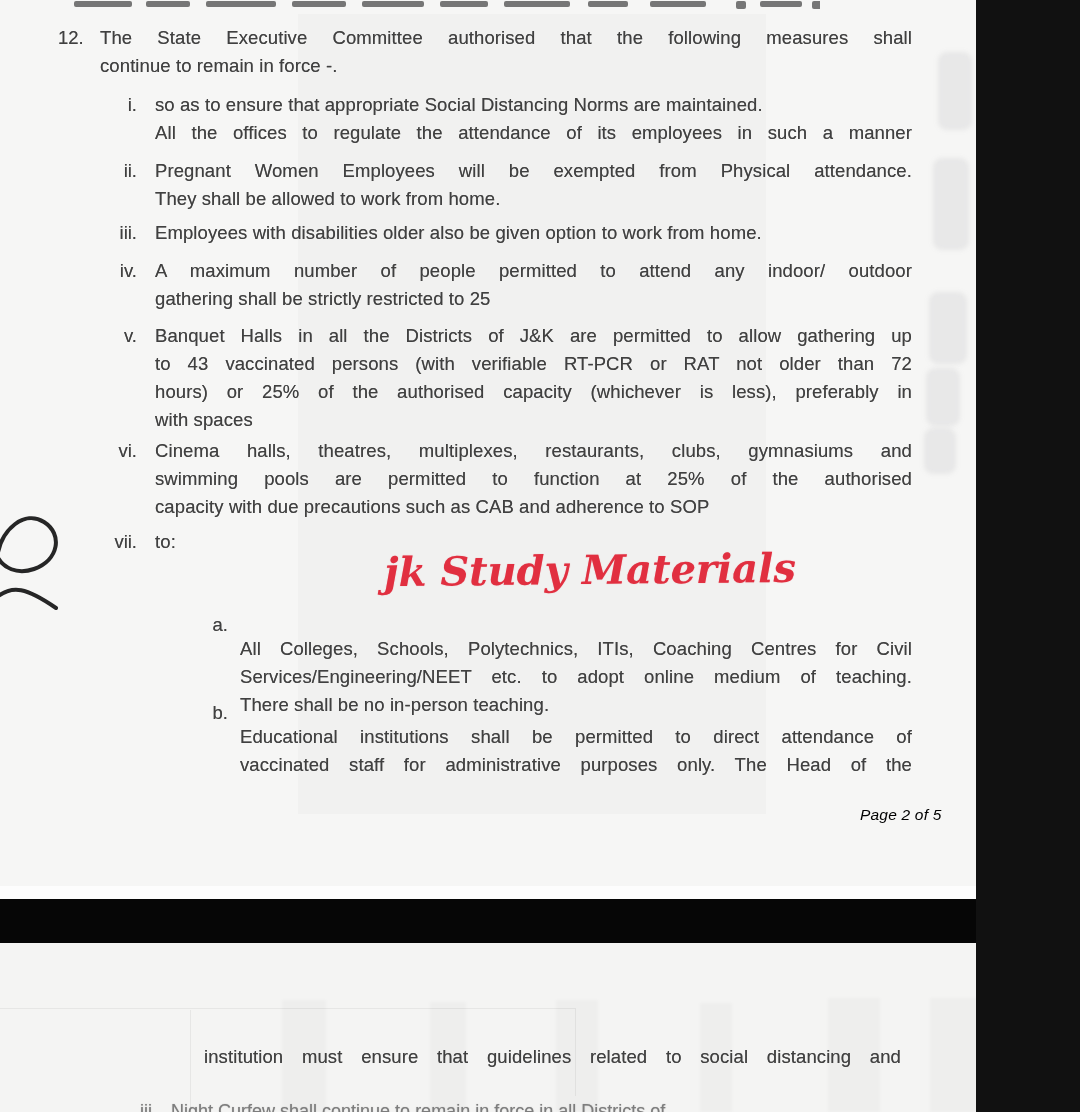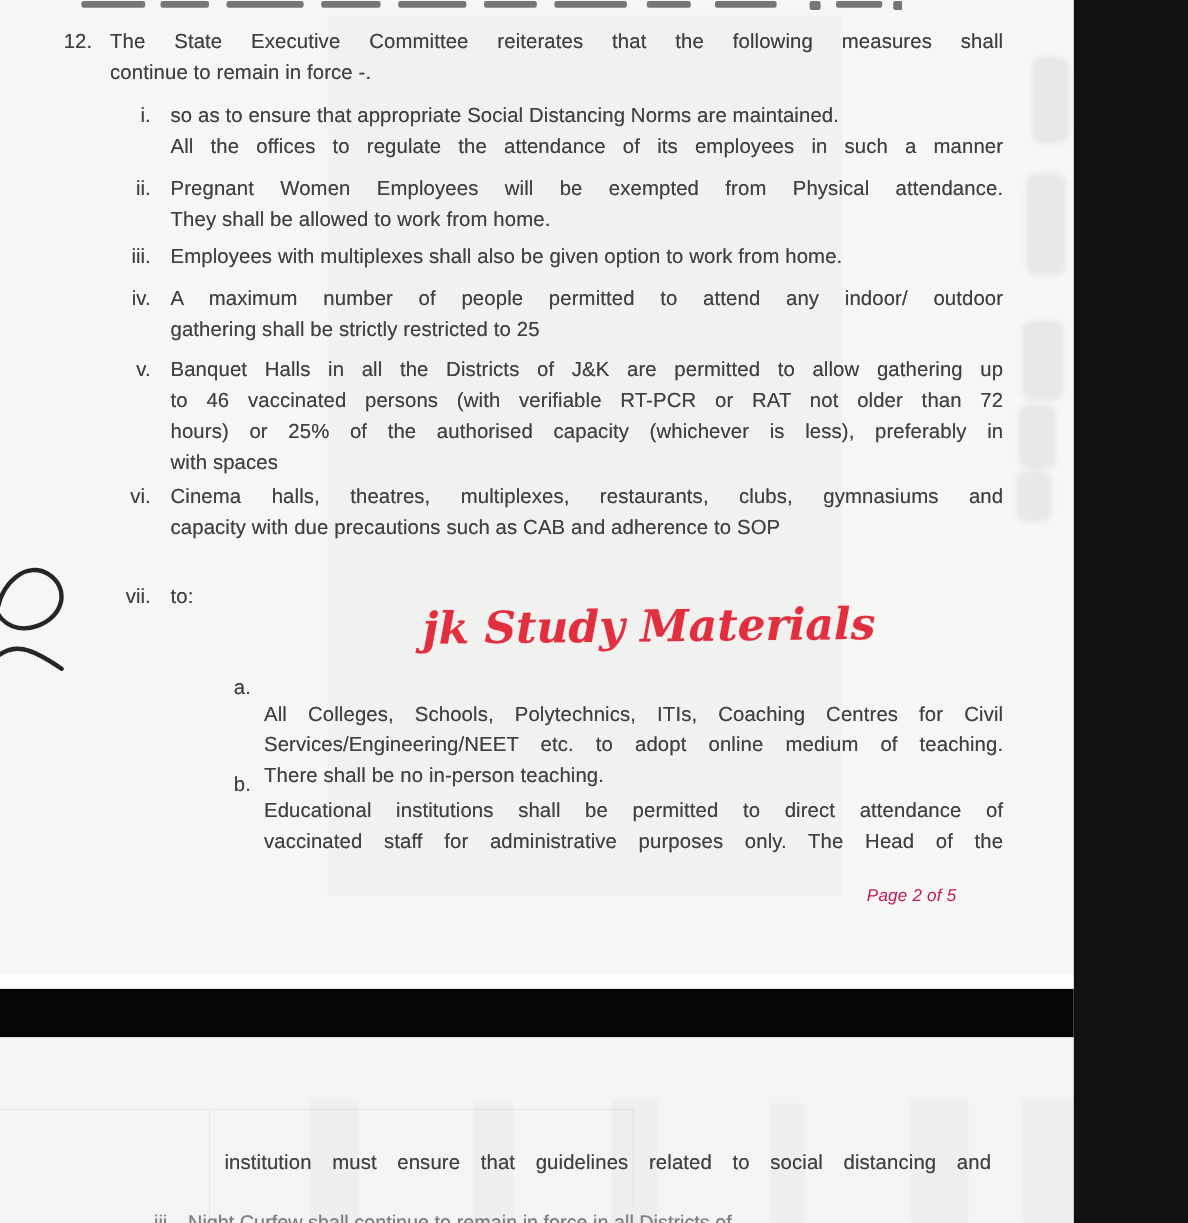--- a/index.html
+++ b/index.html
@@ -30,22 +30,22 @@
   .tblock.roman{left:155px;width:757px;}
   .tblock.letter{left:240px;width:672px;margin-top:24px;}
   .tblock.para2{left:204px;width:697px;}
   .tline{text-align:justify;text-align-last:justify;}
   .tline.last{text-align-last:left;}
 
   .watermark{position:absolute;left:378px;top:544px;width:424px;text-align:center;
     font-family:"DejaVu Serif",serif;font-style:italic;font-weight:700;
     font-size:40px;line-height:52px;color:#e12f40;transform:rotate(-0.6deg);
     text-shadow:0 0 1px rgba(225,47,64,0.4);}
-  .pagenum{position:absolute;left:788px;top:806px;font-style:italic;
-    font-size:15.5px;color:#be185d;letter-spacing:0.2px;}
+  .pagenum{position:absolute;left:860px;top:806px;font-style:italic;
+    font-size:15.5px;color:#000000;letter-spacing:0.2px;}
 
   .cutoff{position:absolute;left:140px;top:1097px;white-space:nowrap;
     font-size:18px;line-height:28px;color:#7d7d7d;
     text-shadow:0 0 1px rgba(120,120,120,0.6);}
   .cutoff .sp{margin-right:14px;}
 
   
   .top-cut{position:absolute;left:60px;top:0;width:760px;height:9px;overflow:hidden;}
   .smudge{position:absolute;top:1px;height:6px;background:#4c4c4c;opacity:.75;
     border-radius:2px;filter:blur(0.6px);}
@@ -83,58 +83,59 @@
     <span class="smudge" style="left:444px;width:66px"></span>
     <span class="smudge" style="left:528px;width:40px"></span>
     <span class="smudge" style="left:590px;width:56px"></span>
     <span class="smudge" style="left:676px;width:10px;height:8px"></span>
     <span class="smudge" style="left:700px;width:42px"></span>
     <span class="smudge" style="left:752px;width:10px;height:8px"></span>
   </div>
 
   <div class="marker num12" style="top:24px">12.</div>
   <div class="tblock main" style="top:24px">
-      <div class="tline">The State Executive Committee reiterates that the following measures shall</div>
+      <div class="tline">The State Executive Committee authorised that the following measures shall</div>
       <div class="tline last">continue to remain in force -.</div>
     </div>
 
   <div class="marker roman" style="top:91px">i.</div>
   <div class="tblock roman" style="top:91px">
       <div class="tline last">so as to ensure that appropriate Social Distancing Norms are maintained.</div>
       <div class="tline">All the offices to regulate the attendance of its employees in such a manner</div>
     </div>
 
   <div class="marker roman" style="top:157px">ii.</div>
   <div class="tblock roman" style="top:157px">
       <div class="tline">Pregnant Women Employees will be exempted from Physical attendance.</div>
       <div class="tline last">They shall be allowed to work from home.</div>
     </div>
 
   <div class="marker roman" style="top:219px">iii.</div>
   <div class="tblock roman" style="top:219px">
-      <div class="tline last">Employees with multiplexes shall also be given option to work from home.</div>
+      <div class="tline last">Employees with disabilities older also be given option to work from home.</div>
     </div>
 
   <div class="marker roman" style="top:257px">iv.</div>
   <div class="tblock roman" style="top:257px">
       <div class="tline">A maximum number of people permitted to attend any indoor/ outdoor</div>
       <div class="tline last">gathering shall be strictly restricted to 25</div>
     </div>
 
   <div class="marker roman" style="top:322px">v.</div>
   <div class="tblock roman" style="top:322px">
       <div class="tline">Banquet Halls in all the Districts of J&amp;K are permitted to allow gathering up</div>
-      <div class="tline">to 46 vaccinated persons (with verifiable RT-PCR or RAT not older than 72</div>
+      <div class="tline">to 43 vaccinated persons (with verifiable RT-PCR or RAT not older than 72</div>
       <div class="tline">hours) or 25% of the authorised capacity (whichever is less), preferably in</div>
       <div class="tline last">with spaces</div>
     </div>
 
   <div class="marker roman" style="top:437px">vi.</div>
   <div class="tblock roman" style="top:437px">
       <div class="tline">Cinema halls, theatres, multiplexes, restaurants, clubs, gymnasiums and</div>
+      <div class="tline">swimming pools are permitted to function at 25% of the authorised</div>
       <div class="tline last">capacity with due precautions such as CAB and adherence to SOP</div>
     </div>
 
   <div class="marker roman" style="top:528px">vii.</div>
   <div class="tblock roman" style="top:528px">
       <div class="tline last">to:</div>
     </div>
 
   <div class="watermark">jk Study Materials</div>
 

